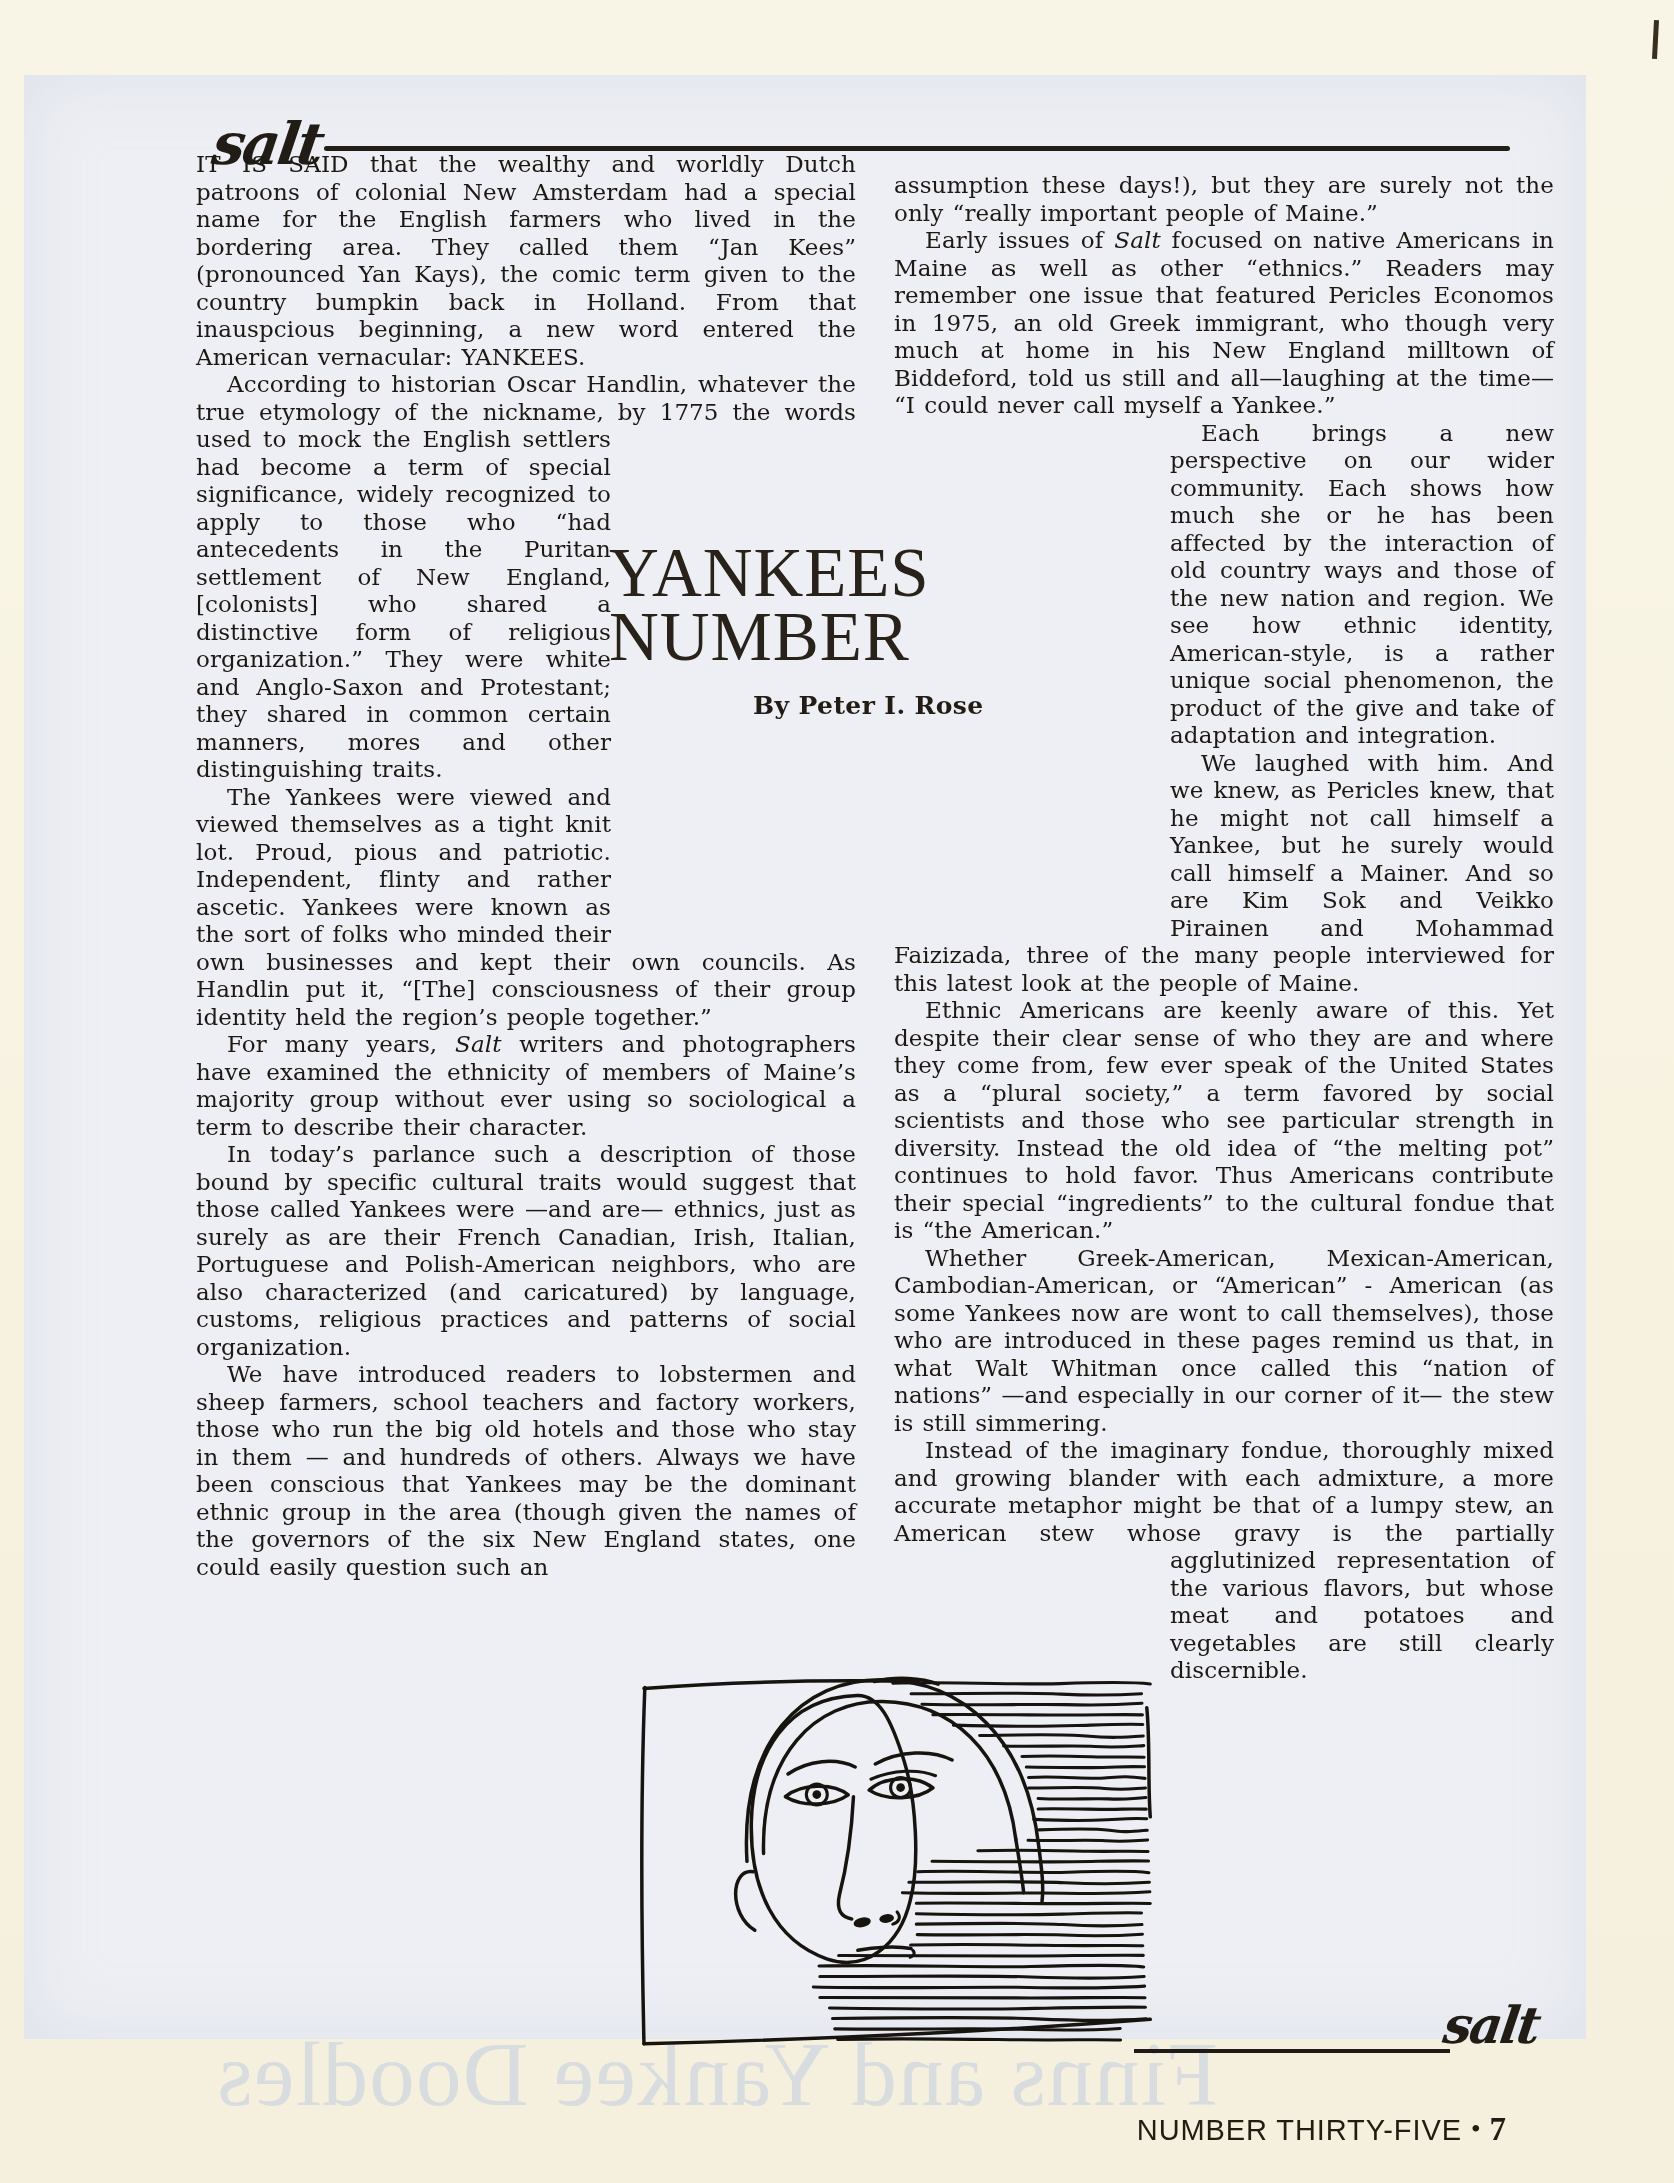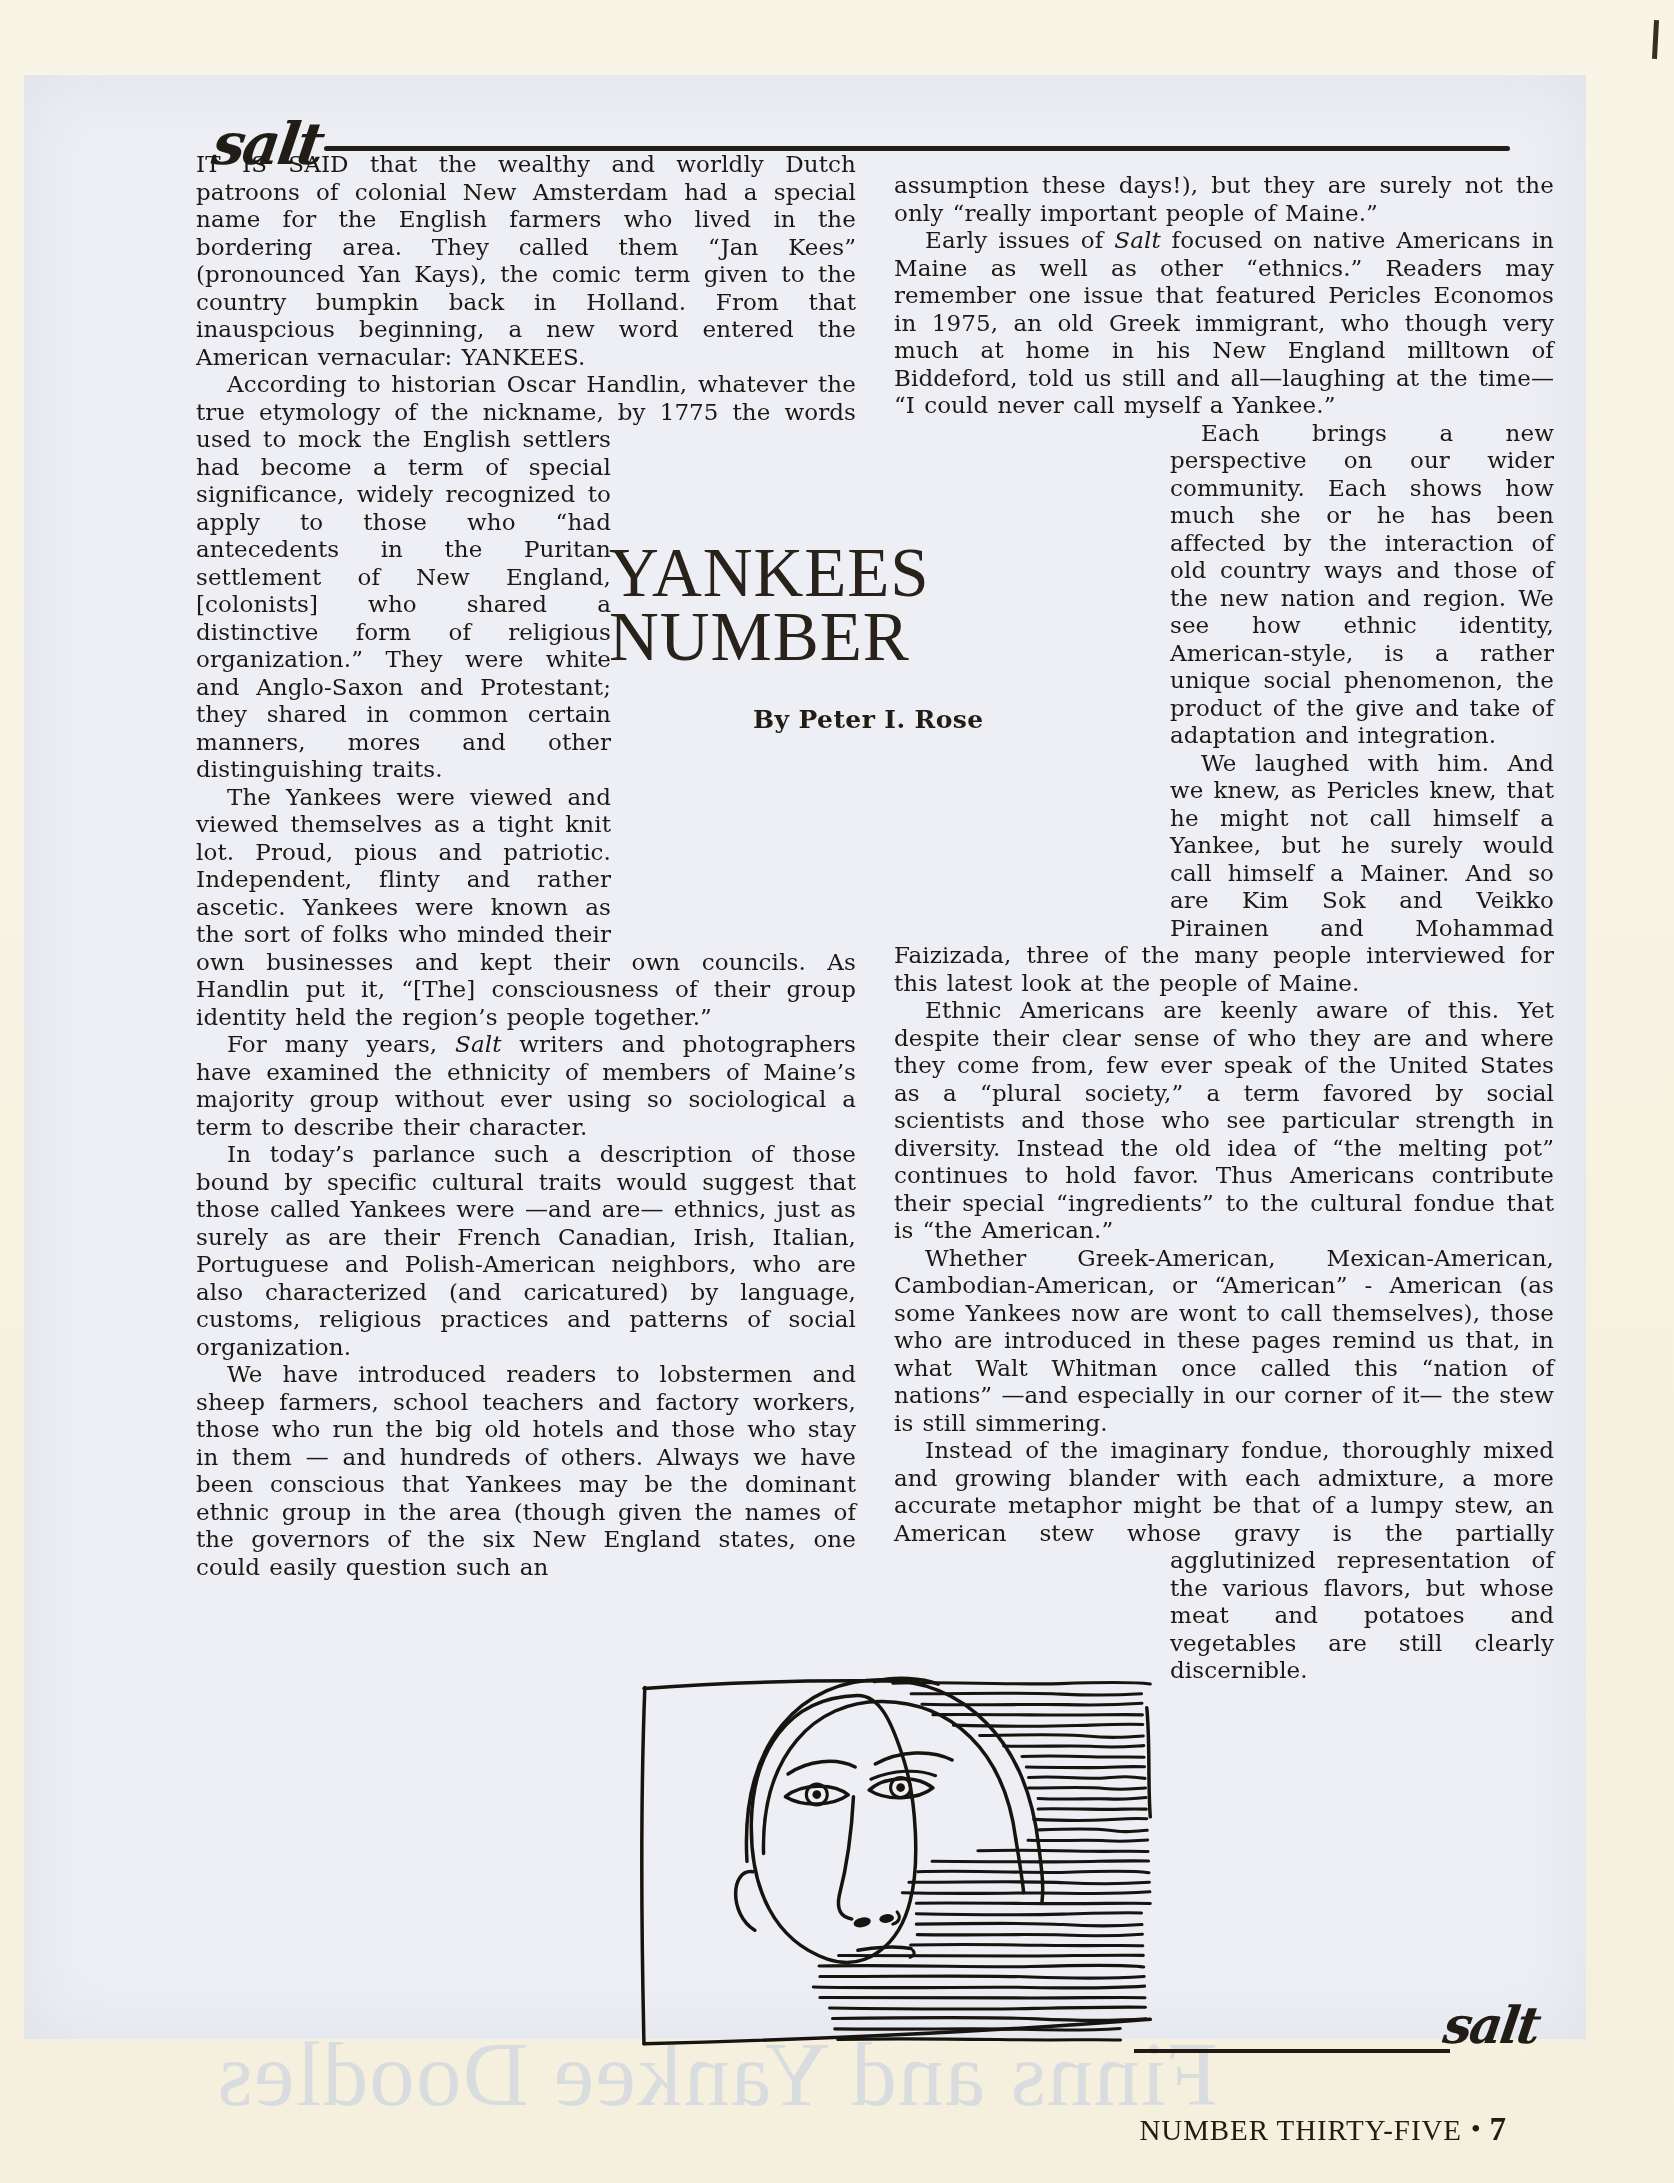--- a/index.html
+++ b/index.html
@@ -42,41 +42,41 @@
   .sp2{clear:right;height:720px}
   .w2{width:241px;height:480px}
   .sa{height:266px}
   .wa{width:276px;height:496px}
   .sb{clear:left;height:629px}
   .wb{width:276px;height:568px}
 
   
   .title-block{position:absolute;left:609px;top:541px;width:538px;text-align:left;color:#29221a}
   .title-line{font-family:"Liberation Serif",serif;font-size:69px;line-height:64px;letter-spacing:0.9px;white-space:nowrap}
-  .byline-wrap{padding-left:144px;margin-top:36px}
+  .byline-wrap{padding-left:144px;margin-top:22px}
   .byline{font-size:25px;font-weight:bold;letter-spacing:0.4px;color:#221c15}
 
   
   .illustration{position:absolute;left:630px;top:1656px;width:529px;height:394px}
   .illustration svg{display:block;width:100%;height:100%}
   .ink{stroke:#17130f;stroke-width:8;fill:none;stroke-linecap:round;stroke-linejoin:round}
   .ink-thin{stroke:#17130f;stroke-width:7;fill:none;stroke-linecap:round}
   .ink-fill{fill:#17130f;stroke:none}
 
   
   .end-rule{position:absolute;left:1134px;top:2049px;width:316px;height:4.4px;background:#1f1a13}
   .end-sig{
     position:absolute;left:1444px;top:1995px;
     font-family:"DejaVu Serif",serif;font-style:italic;font-weight:bold;
     font-size:51px;letter-spacing:-2.6px;transform:skewX(-8deg);color:#211c15;
   }
 
   
   .footer{position:absolute;left:1004px;top:2111px;width:502px;text-align:right;color:#231c12;white-space:nowrap}
-  .footer .issue{font-family:Liberation Serif, serif;font-size:29px;letter-spacing:0.9px}
+  .footer .issue{font-family:Liberation Sans, sans-serif;font-size:29px;letter-spacing:0.9px}
   .footer .sep{font-size:23px;margin:0 7px;position:relative;top:-2.6px}
   .footer .num{font-family:"Liberation Serif",serif;font-size:33px;font-weight:bold}
 
   
   .show-through{
     position:absolute;left:100px;top:2022px;width:1118px;height:100px;
     font-family:"Liberation Serif",serif;font-size:91px;letter-spacing:1.3px;
     color:#c7d2e1;opacity:.62;transform:scaleX(-1);white-space:nowrap;
   }
 </style>

